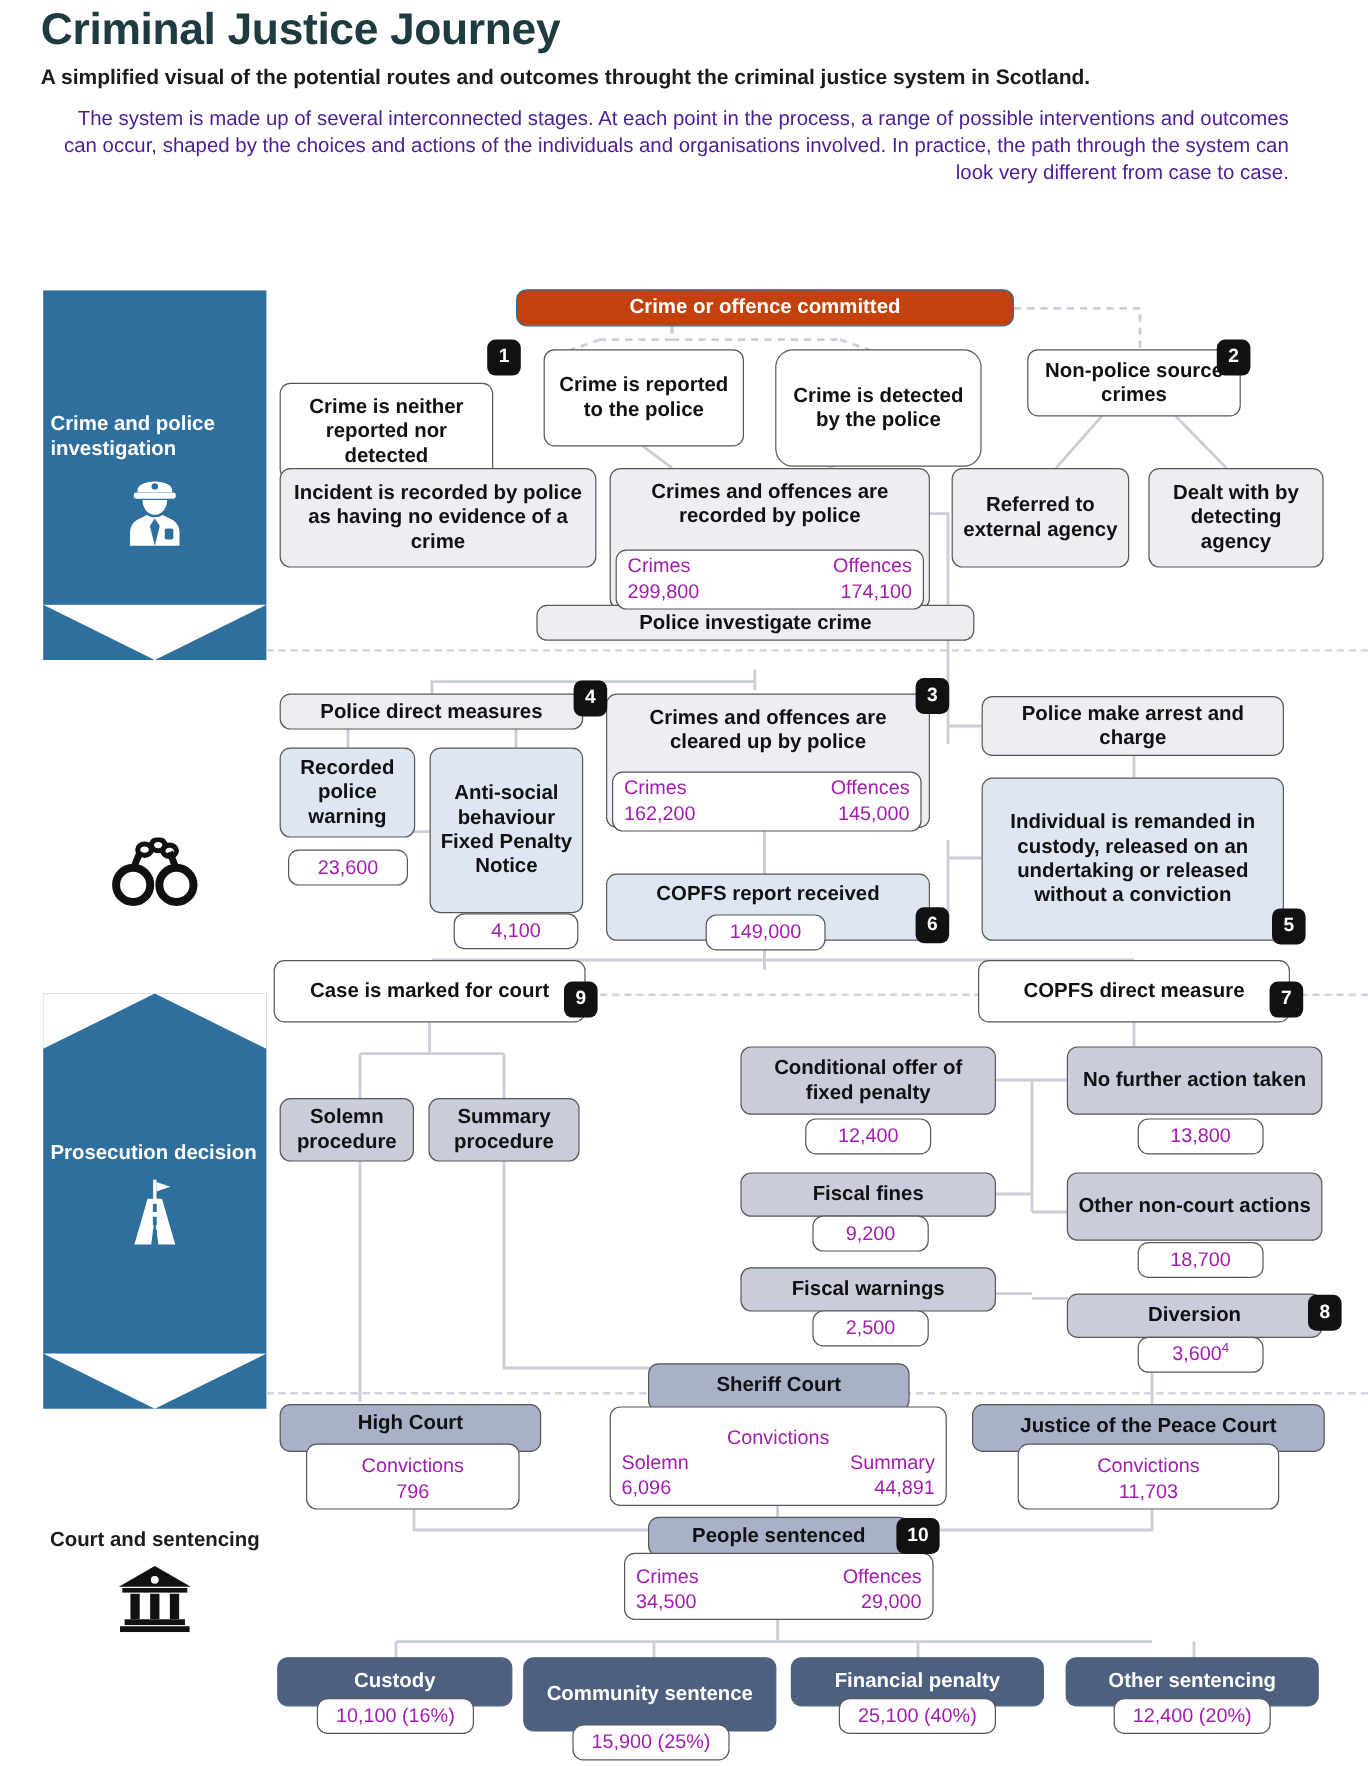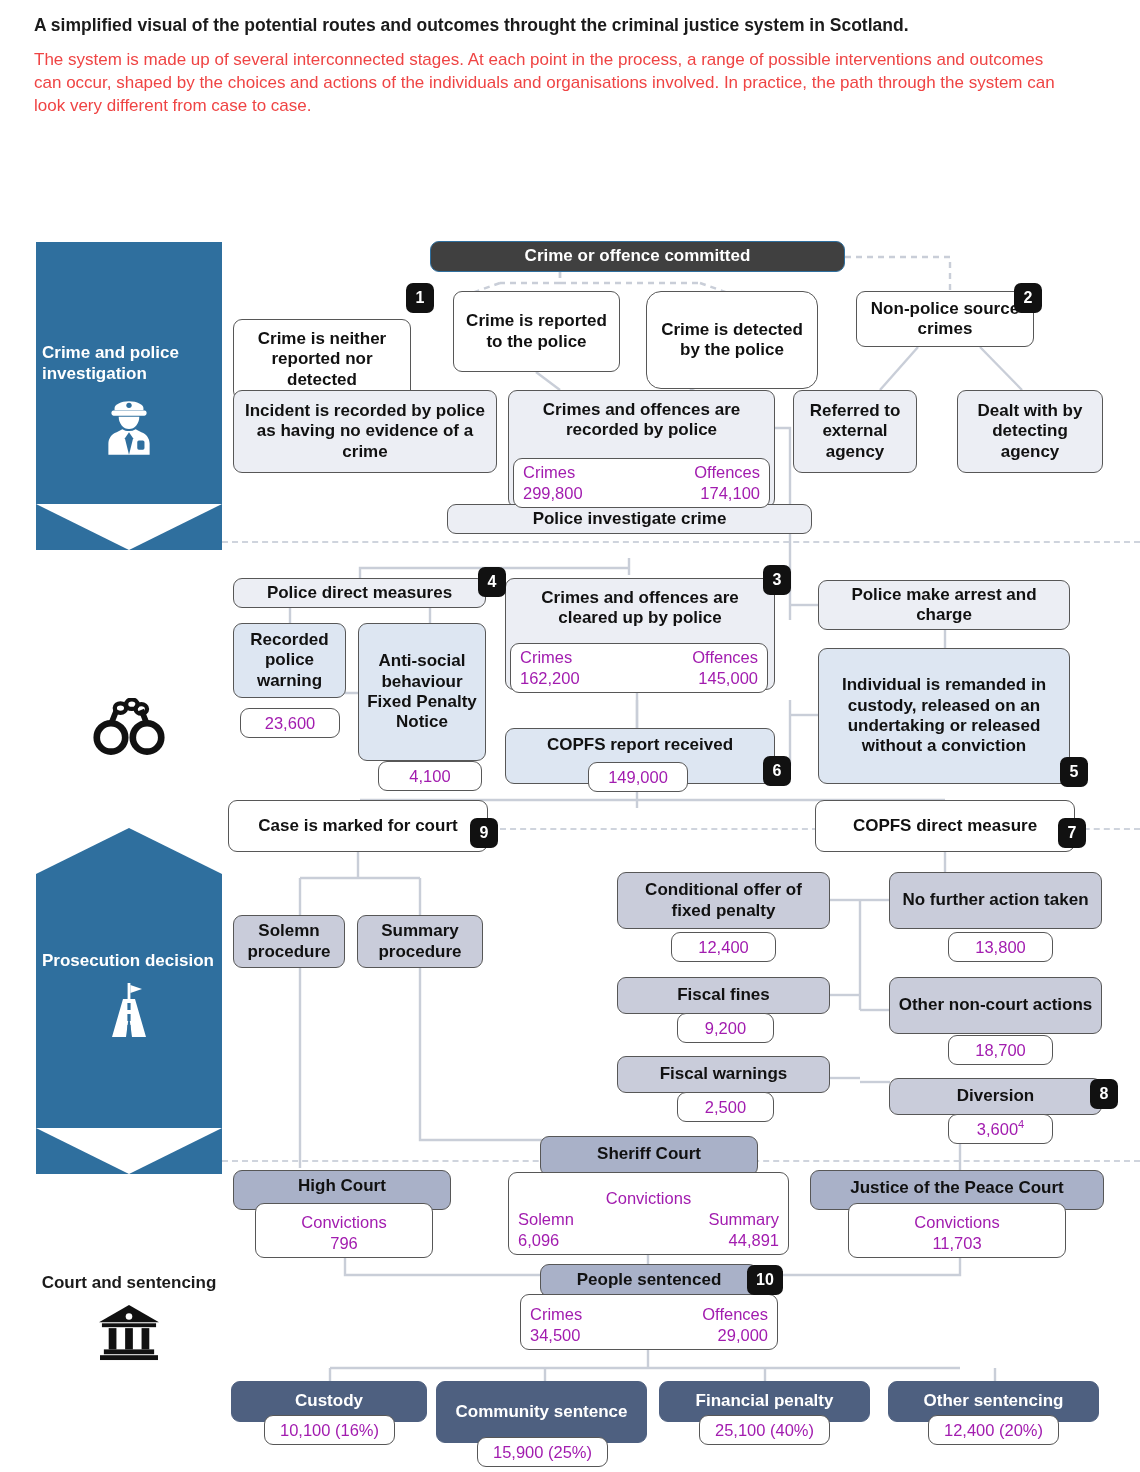--- a/index.html
+++ b/index.html
@@ -5,40 +5,40 @@
   html,body{margin:0;padding:0;}
   body{
     width:1140px;height:1472px;background:#ffffff;
     font-family:"Liberation Sans", sans-serif;
     color:#1b1b1b;position:relative;overflow:hidden;
   }
   
   #header{position:absolute;left:34px;top:6px;width:1075px;}
   #title{font-size:37px;font-weight:bold;color:#1d3b41;letter-spacing:-0.3px;line-height:1.05;}
   #subtitle{font-size:17.5px;font-weight:bold;color:#1b1b1b;line-height:1.3;margin-top:8px;max-width:1060px;}
-  #intro{font-size:17px;color:#ef4444;line-height:1.35;margin-top:12px;max-width:1040px;}
+  #intro{font-size:17px;color:#4c1d95;line-height:1.35;margin-top:12px;max-width:1040px;text-align:right;}
   #lines{position:absolute;left:0;top:0;width:1140px;height:1472px;pointer-events:none;}
 
   
   .stage{position:absolute;width:186px;text-align:center;}
   .banner{position:absolute;left:36px;width:186px;background:#2f6f9e;}
   .banner .chev-top{position:absolute;left:0;top:0;width:0;height:0;
     border-left:93px solid #ffffff;border-right:93px solid #ffffff;border-bottom:46px solid transparent;}
   .banner .chev-bot{position:absolute;left:0;bottom:-46px;width:0;height:0;
     border-left:93px solid #2f6f9e;border-right:93px solid #2f6f9e;border-top:46px solid transparent;}
   .banner-label{position:relative;z-index:3;color:#ffffff;font-size:17px;font-weight:bold;line-height:1.25;padding:0 6px;}
   .plain-label{font-size:17px;font-weight:bold;color:#1b1b1b;line-height:1.25;}
   .stage-icon{margin-top:10px;display:flex;justify-content:center;align-items:center;}
 
   
   .node{position:absolute;box-sizing:border-box;border:1.4px solid #575757;
         border-radius:9px;display:flex;align-items:center;justify-content:center;
         text-align:center;font-weight:bold;line-height:1.2;
         font-size:17px;color:#111111;padding:4px 7px;z-index:5;}
-  .n-blue    {background:#404040;color:#ffffff;border-color:#2f6f9e;}
+  .n-blue    {background:#c2410c;color:#ffffff;border-color:#2f6f9e;}
   .n-white   {background:#ffffff;}
   .n-pale    {background:#eceef4;}
   .n-lblue   {background:#dde6f2;}
   .n-grey    {background:#c9ccda;}
   .n-bgrey   {background:#a9b1c8;}
   .n-dark    {background:#4e6080;color:#ffffff;border-color:#4e6080;}
 
   .stat{position:absolute;box-sizing:border-box;background:#ffffff;border:1.4px solid #575757;
         border-radius:9px;z-index:7;font-weight:normal;color:#a21caf;
         font-size:16.5px;padding:3px 9px;display:flex;flex-direction:column;justify-content:flex-end;}
@@ -48,20 +48,21 @@
   .badge{position:absolute;width:28px;height:30px;background:#111111;border-radius:7px;
          color:#ffffff;font-size:16px;font-weight:bold;display:flex;align-items:center;
          justify-content:center;z-index:12;}
 
   .divider{position:absolute;height:0;border-top:2.5px dashed #cfd4dd;z-index:1;}
 </style>
 </head>
 <body>
 
 <div id="header">
+  <div id="title">Criminal Justice Journey</div>
   <div id="subtitle">A simplified visual of the potential routes and outcomes throught the criminal justice system in Scotland.</div>
   <div id="intro">The system is made up of several interconnected stages. At each point in the process, a range of possible interventions and outcomes can occur, shaped by the choices and actions of the individuals and organisations involved. In practice, the path through the system can look very different from case to case.</div>
 </div>
 
 <svg id="lines" viewBox="0 0 1140 1472">
   <g stroke="#c9ced8" stroke-width="2.4" fill="none">
 
     <path d="M560,272 L560,283 L500,283" stroke-dasharray="6 5"></path>
     <path d="M560,272 L560,283 L700,283" stroke-dasharray="6 5"></path>
     <path d="M500,283 L466,295" stroke-dasharray="6 5"></path>
@@ -220,21 +221,21 @@
   <div class="row">
       <span>Crimes</span>
       <span>Offences</span>
     </div>
   <div class="row">
       <span>299,800</span>
       <span>174,100</span>
     </div>
 </div>
 
-<div class="node n-pale" style="left:793px;top:390px;width:124px;height:83px;">Referred to external agency</div>
+<div class="node n-pale" style="left:793px;top:390px;width:148px;height:83px;">Referred to external agency</div>
 <div class="node n-pale" style="left:957px;top:390px;width:146px;height:83px;">Dealt with by detecting agency</div>
 
 <div class="node n-pale" style="left:447px;top:504px;width:365px;height:30px;">Police investigate crime</div>
 
 <div class="node n-pale" style="left:233px;top:578px;width:253px;height:30px;">Police direct measures</div>
 <div class="badge" style="left:478px;top:567px;">4</div>
 
 <div class="node n-lblue" style="left:233px;top:623px;width:113px;height:75px;">Recorded police warning</div>
 <div class="stat" style="left:240px;top:708px;width:100px;height:30px;">
   <div class="ctr">23,600</div>

